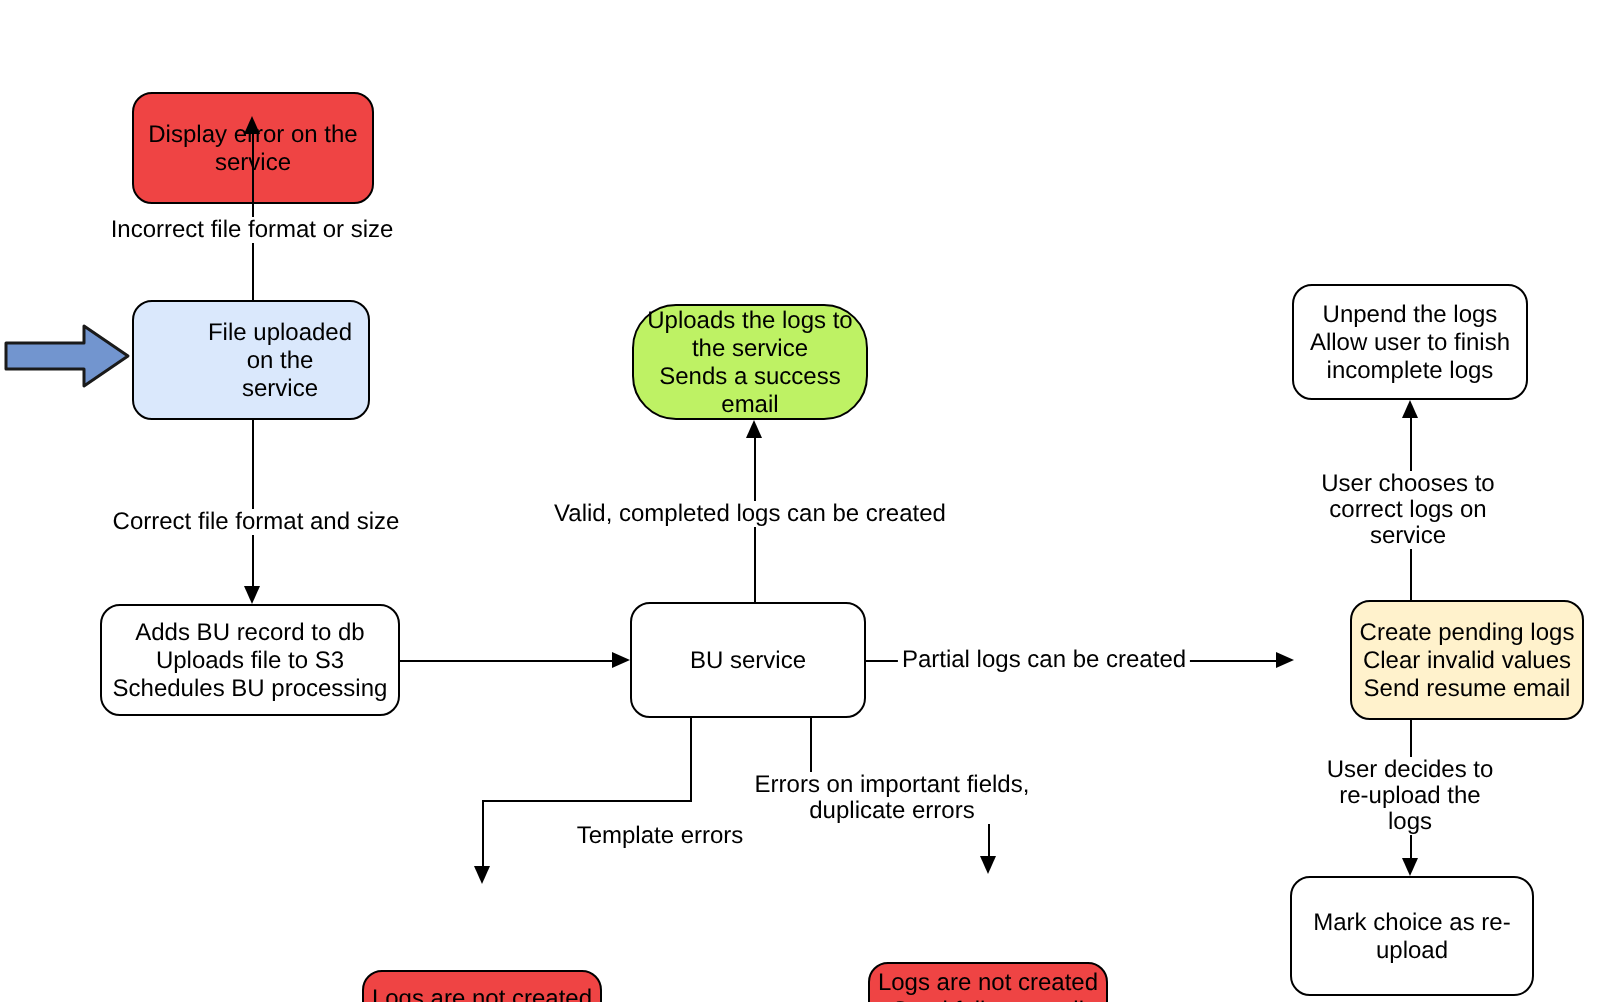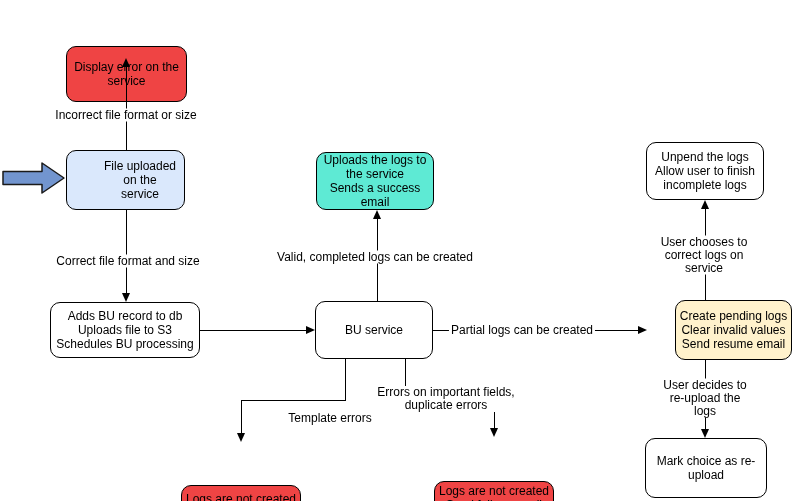--- a/index.html
+++ b/index.html
@@ -7,21 +7,21 @@
     position:relative;width:801px;height:501px;background:#ffffff;
     font-family:"Liberation Sans","DejaVu Sans",sans-serif;overflow:hidden;
   }
   .node{
     position:absolute;box-sizing:border-box;border:1px solid #000;border-radius:10px;
     display:flex;align-items:center;justify-content:center;text-align:center;
     font-size:12px;line-height:14px;color:#000;white-space:pre-line;padding:2px;
   }
   .fill-pink{background:#ef4444;margin-top:43px;}
   .fill-blue{background:#dae8fc;padding-left:31px;}
-  .fill-green{background:#5eead4;}
+  .fill-green{background:#bef264;border-radius:22px;}
   .fill-yellow{background:#fff2cc;}
   .fill-white{background:#ffffff;}
   .line{position:absolute;background:#000;z-index:1;}
   .elabel{
     position:absolute;transform:translate(-50%,-50%);background:#ffffff;
     font-size:12px;line-height:13px;color:#000;white-space:pre-line;text-align:center;
     padding:0 2px;z-index:2;
   }
   .arr{position:absolute;width:0;height:0;z-index:3;}
   .arr.up{border-left:4.5px solid transparent;border-right:4.5px solid transparent;border-bottom:9px solid #000;}

